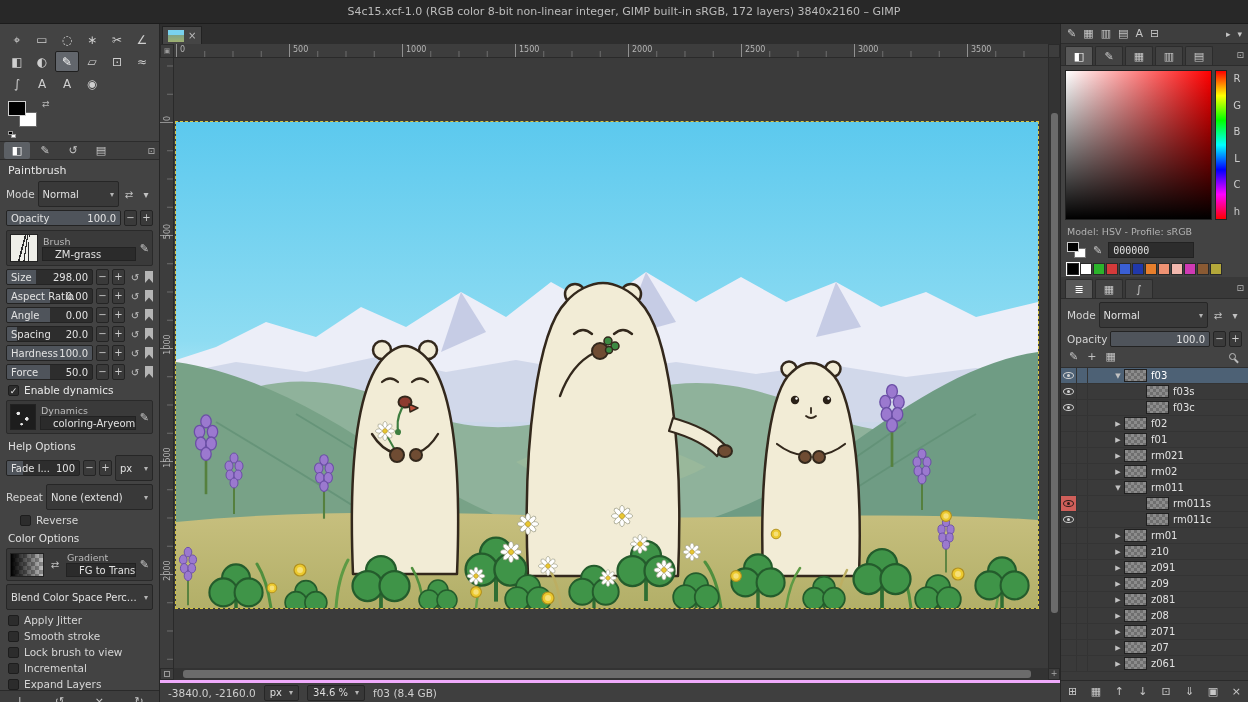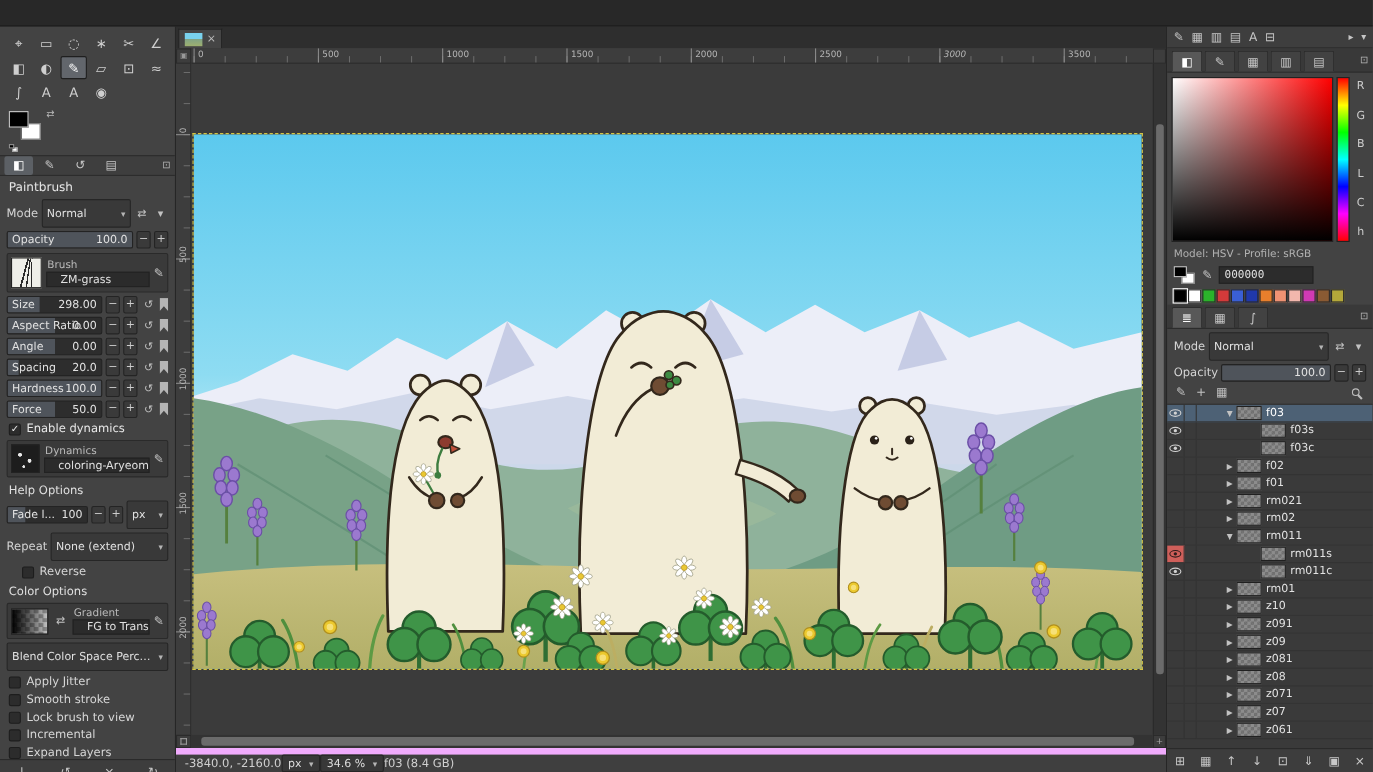--- a/index.html
+++ b/index.html
@@ -111,22 +111,22 @@
   .canvas-wrap svg{display:block}
   .vscroll{width:12px;flex:none;background:#333;border-left:1px solid #2a2a2a;position:relative}
   .vthumb{position:absolute;left:2px;right:2px;top:9%;height:82%;background:#6b6b6b;border-radius:3px}
   .hscroll-row{height:12px;flex:none;display:flex}
   .qmask{width:14px;flex:none;background:#3d3d3d;border:1px solid #2a2a2a;position:relative}
   .qmask::after{content:"";position:absolute;left:3px;top:2px;right:3px;bottom:2px;border:1px dashed #999}
   .hscroll{flex:1;background:#333;position:relative}
   .hthumb{position:absolute;top:2px;bottom:2px;left:1%;width:97%;background:#6b6b6b;border-radius:3px}
   .nav-corner{width:12px;flex:none;background:#3d3d3d;border:1px solid #2a2a2a;color:#aaa;
     font-size:8px;text-align:center;line-height:10px}
-  .statusbar{height:22px;flex:none;background:#3f3f3f;border-top:6px solid #f0abfc;display:flex;
-    align-items:center;padding:0 8px;font-size:10.5px;color:#cfcfcf}
+  .statusbar{height:22px;flex:none;background:#3f3f3f;border-top:3px solid #f0abfc;display:flex;
+    align-items:center;gap:8px;padding:0 8px;font-size:10.5px;color:#cfcfcf}
   .mini-combo{height:16px;background:#383838;border:1px solid #262626;border-radius:2px;
     display:flex;align-items:center;gap:4px;padding:0 5px;font-size:10px;color:#dddddd}
 
   
   .dock-head{height:20px;flex:none;display:flex;align-items:center;gap:7px;padding:0 6px;
     background:#3e3e3e;border-bottom:1px solid #2c2c2c;font-size:11px;color:#c6c6c6}
   .dock-head .spacer{flex:1}
   .dlg-tabs{height:22px;flex:none;display:flex;align-items:flex-end;gap:2px;padding:0 4px;
     background:#393939;border-bottom:1px solid #2c2c2c}
   .dlg-tab{width:28px;height:19px;text-align:center;line-height:19px;font-size:11px;color:#c8c8c8;
@@ -173,20 +173,21 @@
   .eye::after{content:"";position:absolute;left:50%;top:50%;width:3px;height:3px;margin:-1.5px 0 0 -1.5px;border-radius:50%;background:#d2d2d2}
   .eyecell.hl .eye{border-color:#2e1d1b}
   .eyecell.hl .eye::after{background:#2e1d1b}
 </style>
 </head>
 <body>
 
 <div class="app">
 
   <div class="menubar">
+    <div class="win-title">S4c15.xcf-1.0 (RGB color 8-bit non-linear integer, GIMP built-in sRGB, 172 layers) 3840x2160 – GIMP</div>
   </div>
 
   <div class="left-panel">
     <div class="tool-grid" id="tool-grid">
         <div class="tool-btn">
           <span>⌖</span>
         </div>
         <div class="tool-btn">
           <span>▭</span>
         </div>
@@ -457,21 +458,21 @@
 
     <div class="ruler-row">
       <div class="ruler-corner">▣</div>
       <div class="hruler" id="hruler">
           <span class="hlab" style="left: 6px;">0</span>
           <span class="hlab" style="left: 119px;">500</span>
           <span class="hlab" style="left: 232px;">1000</span>
           <span class="hlab" style="left: 345px;">1500</span>
           <span class="hlab" style="left: 458px;">2000</span>
           <span class="hlab" style="left: 571px;">2500</span>
-          <span class="hlab" style="left: 684px; font-style: italic;">3000</span>
+          <span class="hlab" style="left: 684px;">3000</span>
           <span class="hlab" style="left: 797px;">3500</span>
         </div>
       <div class="corner2"></div>
     </div>
 
     <div class="view-row">
       <div class="vruler" id="vruler">
           <span class="vlab" style="top: 56px;">0</span>
           <span class="vlab" style="top: 169px;">500</span>
           <span class="vlab" style="top: 282px;">1000</span>

